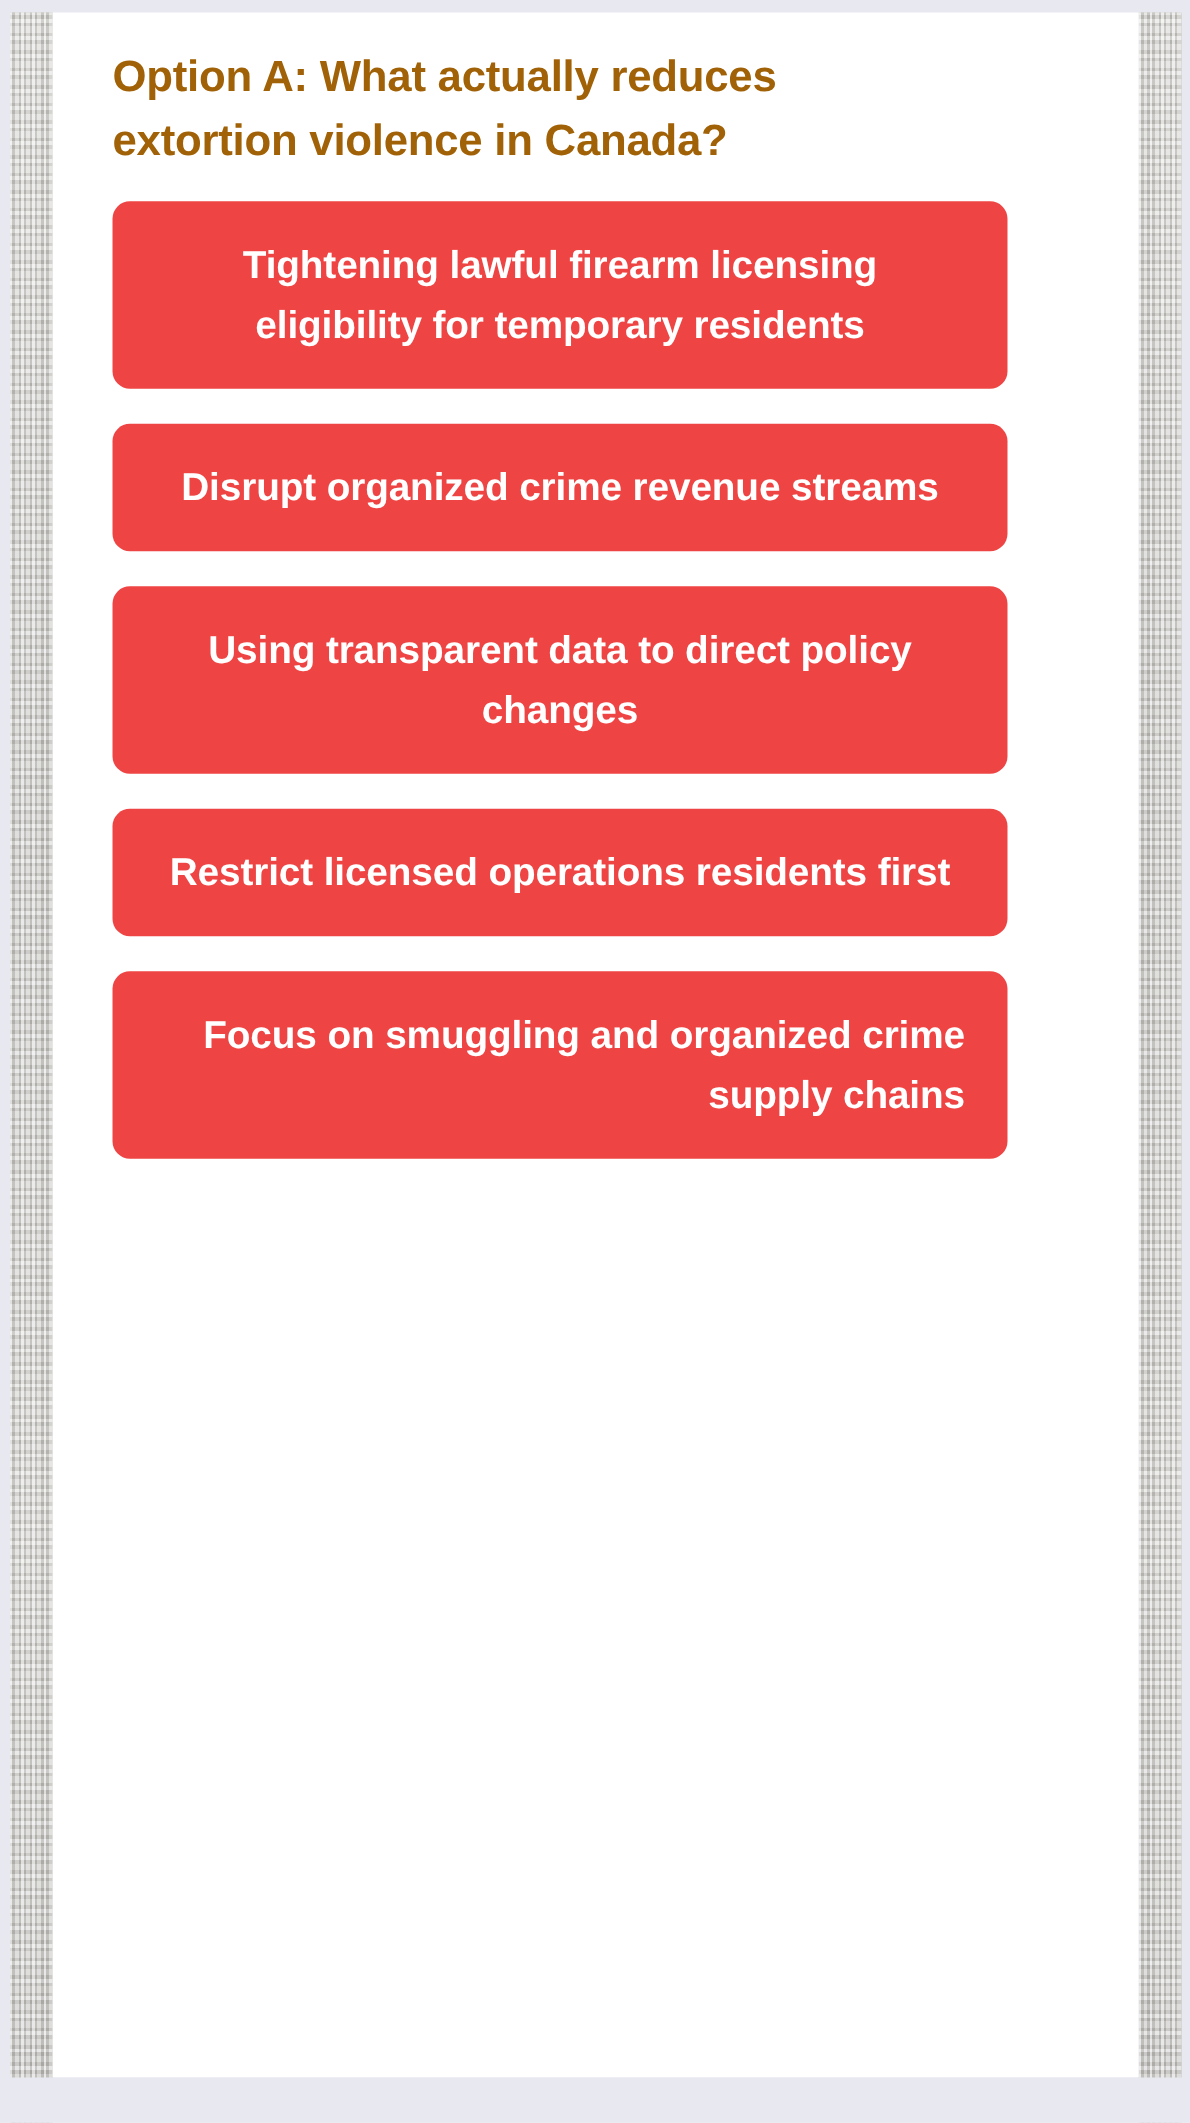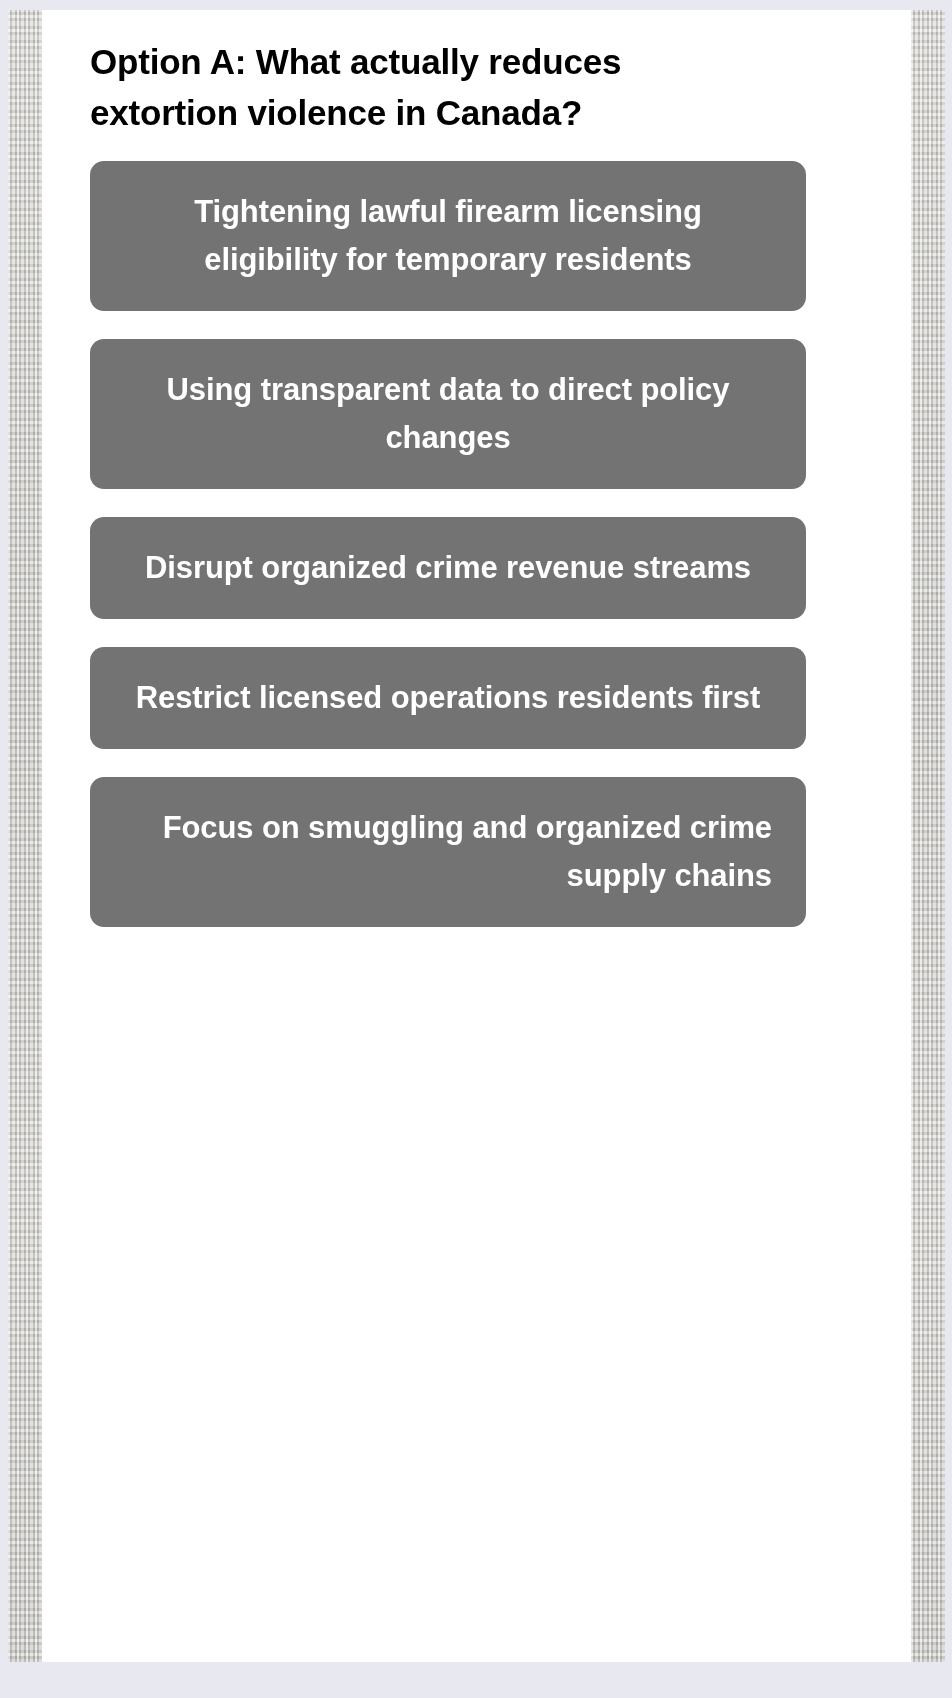--- a/index.html
+++ b/index.html
@@ -80,35 +80,35 @@
   }
 
   .inner {
     padding: 26px 30px 0 48px;
   }
 
   .q-heading {
     font-size: 35px;
     line-height: 1.47;
     font-weight: bold;
-    color: #000000;
+    color: #a16207;
     letter-spacing: -0.2px;
     margin: 0 0 22px 0;
     max-width: 660px;
   }
 
   .q-heading.second {
     margin-top: 40px;
     margin-bottom: 22px;
   }
 
   .opt-btn {
     display: block;
     width: 716px;
-    background: #737373;
+    background: #ef4444;
     color: #ffffff;
     border: none;
     border-radius: 14px;
     font-family: "Liberation Sans", sans-serif;
     font-size: 31px;
     font-weight: bold;
     line-height: 1.55;
     text-align: center;
     padding: 27px 34px;
     margin-bottom: 28px;
@@ -128,23 +128,23 @@
   <div class="rail right"></div>
 
   <div id="sheet">
     <div class="inner">
 
       <h2 class="q-heading">Option A: What actually reduces extortion violence in Canada?</h2>
 
       <button class="opt-btn">Tightening lawful firearm licensing eligibility for temporary residents</button>
 
 
+      <button class="opt-btn">Disrupt organized crime revenue streams</button>
+
       <button class="opt-btn">Using transparent data to direct policy changes</button>
-
-      <button class="opt-btn">Disrupt organized crime revenue streams</button>
 
 
       <button class="opt-btn">Restrict licensed operations residents first</button>
 
       <button class="opt-btn">Focus on smuggling and organized crime supply chains</button>
 
     </div>
   </div>
 
   <div class="band-bottom"></div>

